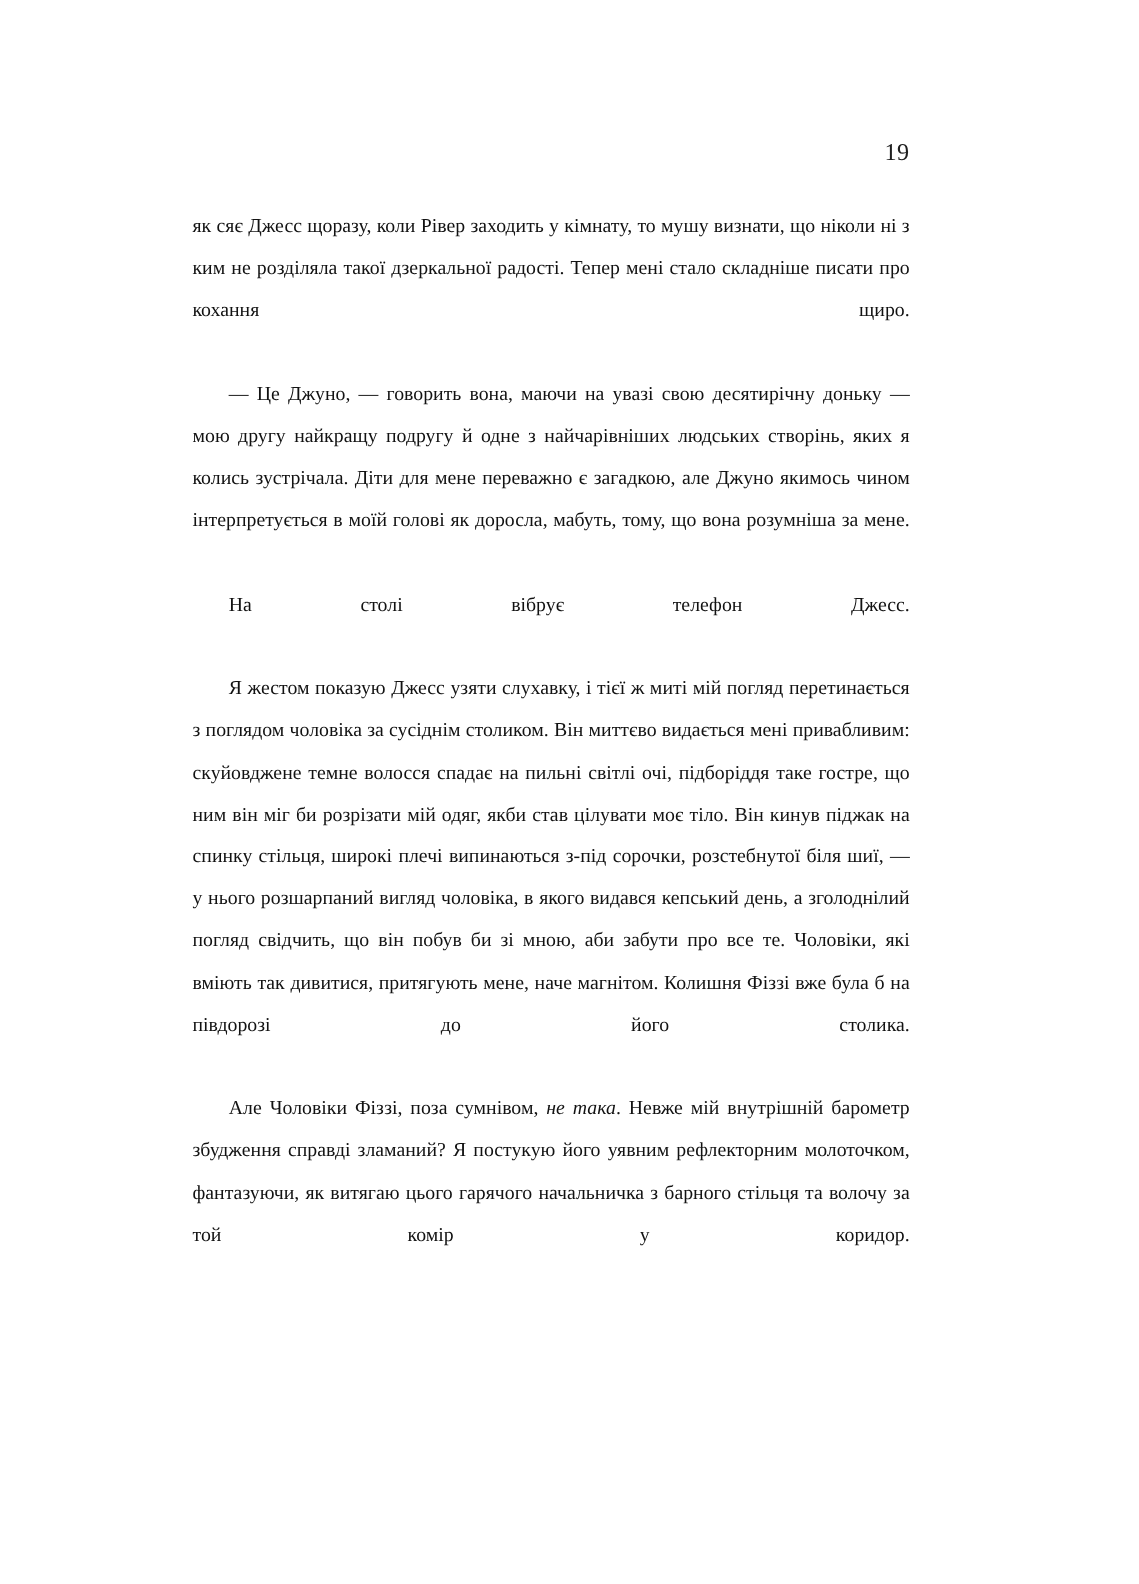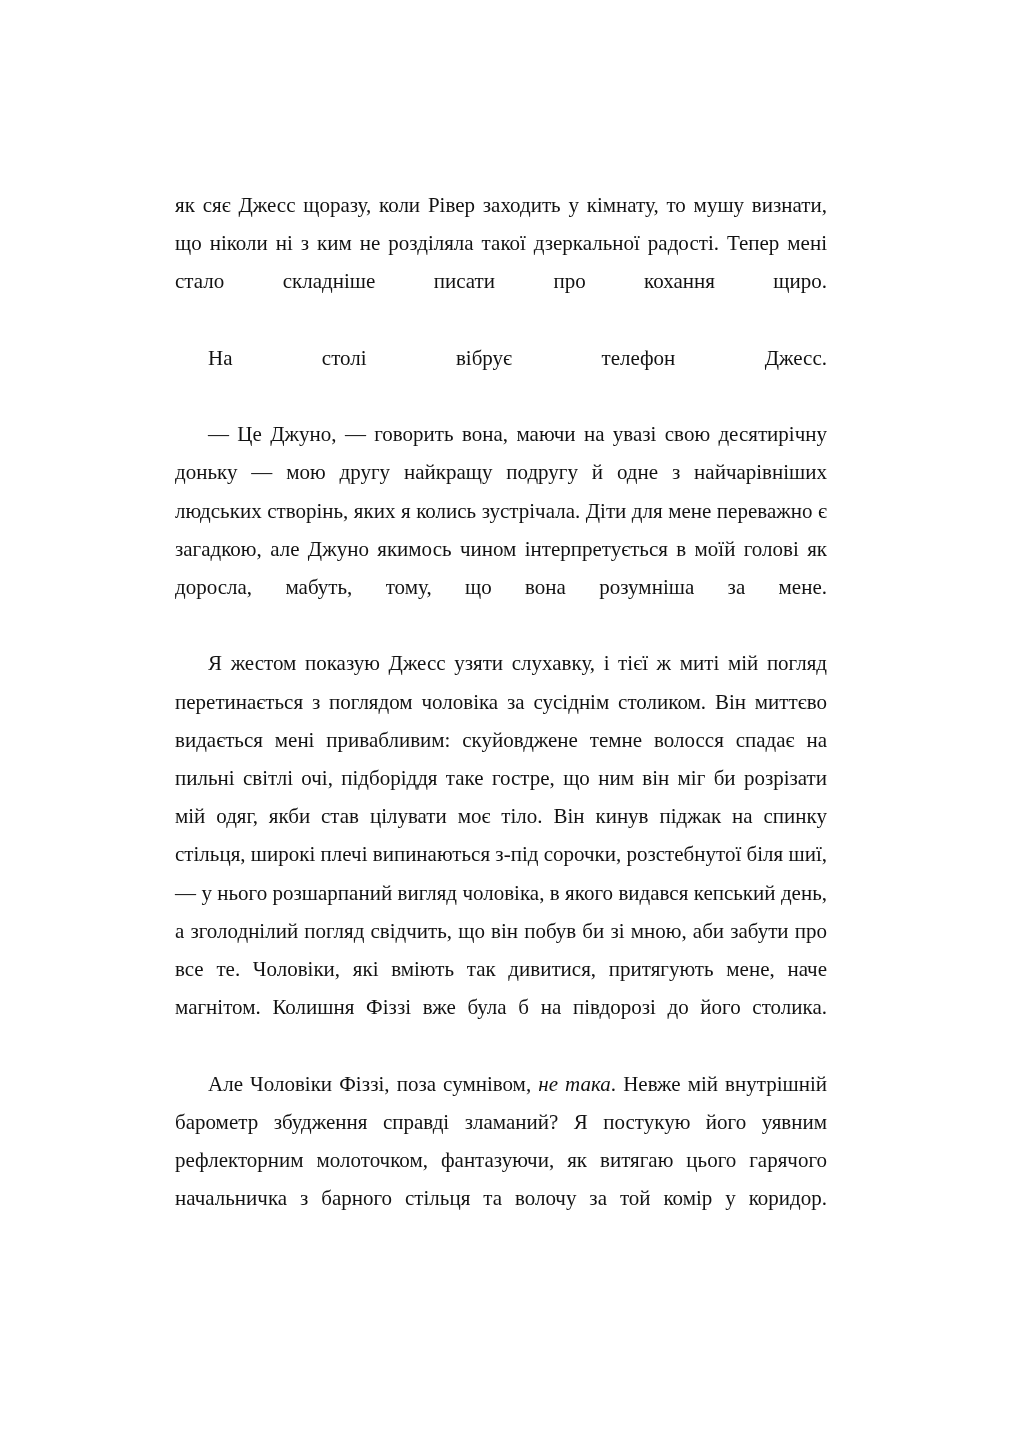--- a/index.html
+++ b/index.html
@@ -36,21 +36,21 @@
   
   .textblock {
     position: absolute;
     top: 186px;
     left: 175px;
     width: 652px;
   }
 
   .para {
     margin: 0;
-    font-size: 21px;
+    font-size: 18px;
     line-height: 38.2px;
     text-align: justify;
     text-justify: inter-word;
     hyphens: manual;
     -webkit-hyphens: manual;
     color: #121212;
     word-spacing: 0px;
   }
   .para.indent {
     text-indent: 33px;
@@ -66,23 +66,24 @@
   }
 
   em.ital {
   }
 </style>
 </head>
 <body>
 
 <div class="page">
 
+  <div class="folio">19</div>
 
   <div class="textblock">
 
   <p class="para noindent"><span>як сяє Джесс щоразу, коли Рівер заходить у кімнату, то мушу визнати, що ніколи ні з ким не розділяла такої дзеркальної радості. Тепер мені стало складніше писати про кохання щиро.</span></p>
+      <p class="para indent"><span>— Це Джуно, — говорить вона, маючи на увазі свою десятирічну доньку — мою другу найкращу подругу й одне з найчарівніших людських створінь, яких я колись зустрічала. Діти для мене переважно є загадкою, але Джуно якимось чином інтерпретується в моїй голові як доросла, мабуть, тому, що вона розумніша за мене.</span></p>
       <p class="para indent"><span>На столі вібрує телефон Джесс.</span></p>
-      <p class="para indent"><span>— Це Джуно, — говорить вона, маючи на увазі свою десятирічну доньку — мою другу найкращу подругу й одне з найчарівніших людських створінь, яких я колись зустрічала. Діти для мене переважно є загадкою, але Джуно якимось чином інтерпретується в моїй голові як доросла, мабуть, тому, що вона розумніша за мене.</span></p>
       <p class="para indent"><span>Я жестом показую Джесс узяти слухавку, і тієї ж миті мій погляд перетинається з поглядом чоловіка за сусіднім столиком. Він миттєво видається мені привабливим: скуйовджене темне волосся спадає на пильні світлі очі, підборіддя таке гостре, що ним він міг би розрізати мій одяг, якби став цілувати моє тіло. Він кинув піджак на спинку стільця, широкі плечі випинаються з-під сорочки, розстебнутої біля шиї, — у нього розшарпаний вигляд чоловіка, в якого видався кепський день, а зголоднілий погляд свідчить, що він побув би зі мною, аби забути про все те. Чоловіки, які вміють так дивитися, притягують мене, наче магнітом. Колишня Фіззі вже була б на півдорозі до його столика.</span></p>
       <p class="para indent"><span>Але Чоловіки Фіззі, поза сумнівом, </span><em class="ital">не така</em><span>. Невже мій внутрішній барометр збудження справді зламаний? Я постукую його уявним рефлекторним молоточком, фантазуючи, як витягаю цього гарячого начальничка з барного стільця та волочу за той комір у коридор.</span></p>
     </div>
 
 </div>
 
 </body></html>

